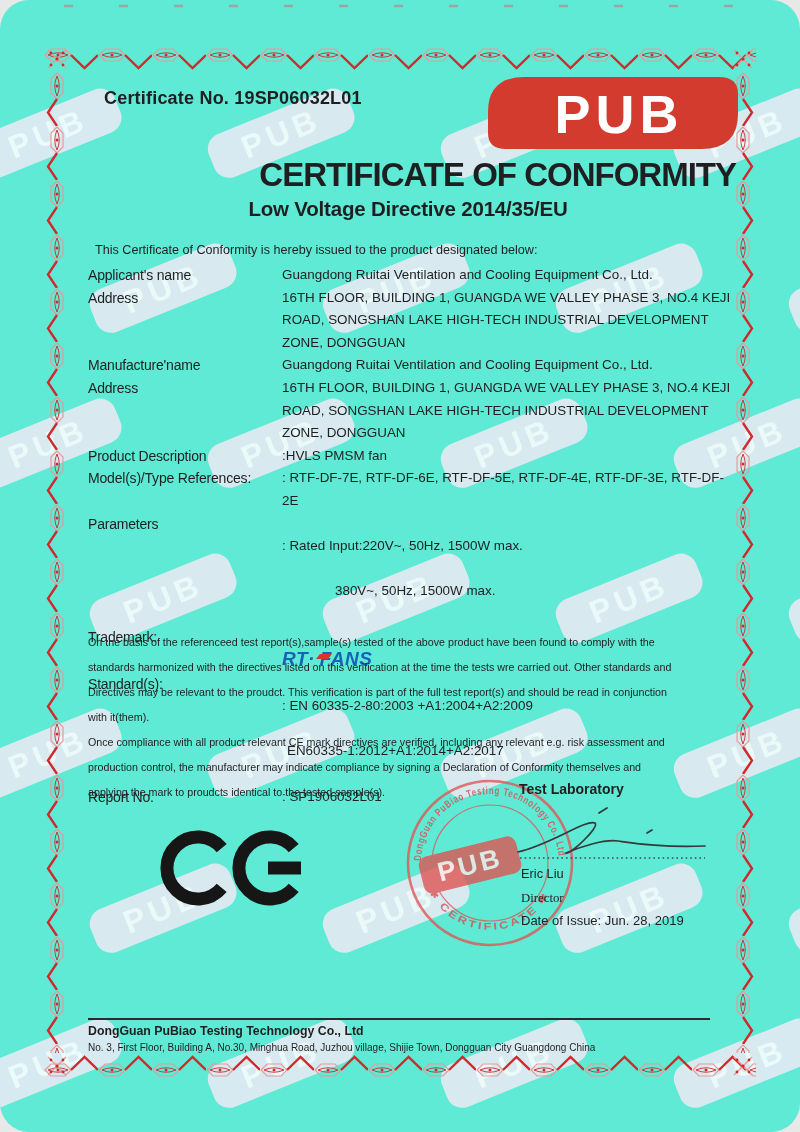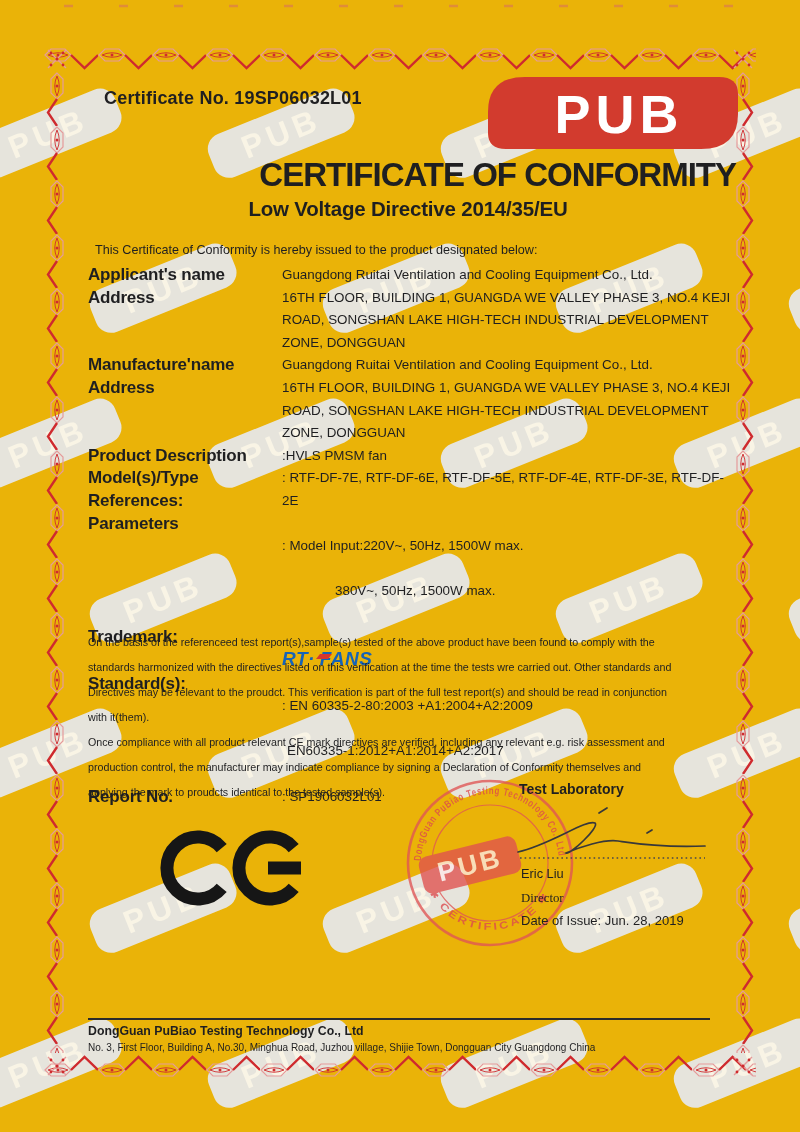--- a/index.html
+++ b/index.html
@@ -1,36 +1,36 @@
 <!DOCTYPE html>
 <html><head>
 <meta charset="utf-8">
 <style>
   html,body{margin:0;padding:0;background:#e8e8e8;}
-  .page{position:relative;width:800px;height:1132px;background:#eab308;overflow:hidden;
-        font-family:"Liberation Sans",sans-serif;color:#1f1f21;}
+  .page{position:relative;width:800px;height:1132px;background:#5eead4;overflow:hidden;
+        font-family:"Liberation Sans",sans-serif;color:#1f1f21;border-radius:29px;}
   .abs{position:absolute;}
   svg{display:block;}
 
   
   .wm-layer{position:absolute;left:0;top:0;z-index:1;opacity:.9;}
   .border-layer{position:absolute;left:0;top:0;z-index:2;}
   .content{position:absolute;left:0;top:0;width:800px;height:1132px;z-index:3;}
 
   .cert-no{left:104px;top:88px;font-size:18px;font-weight:bold;letter-spacing:.2px;}
   .pub-logo{left:487px;top:76px;}
 
   .title{left:80px;top:156px;width:656px;text-align:right;font-size:33px;font-weight:bold;letter-spacing:-1px;}
   .subtitle{left:80px;top:197px;width:656px;text-align:center;font-size:20.5px;font-weight:bold;letter-spacing:-.2px;}
 
   .intro{left:95px;top:243px;font-size:12.6px;}
 
   .fields{left:88px;top:264px;width:652px;}
   .frow{display:flex;}
-  .flabel{flex:0 0 194px;font-size:17px;font-weight:bold;line-height:22.6px;letter-spacing:-.2px;}
+  .flabel{flex:0 0 194px;font-size:14px;font-weight:normal;line-height:22.6px;letter-spacing:-.2px;}
   .fvalue{flex:1;font-size:13.4px;line-height:22.6px;white-space:pre-line;}
   .indent2{margin-left:53px;}
 
   .tm{display:inline-block;line-height:22.6px;}
   .tm .tmtxt{font-style:italic;font-weight:bold;color:#1563b8;font-size:19px;letter-spacing:.5px;}
   .tm-acc{display:inline-block;width:12px;height:5px;background:#d9352c;transform:skewX(-38deg);
           margin:0 -10px 10px 3px;vertical-align:middle;}
 
   .bodytext{left:88px;top:630px;width:648px;font-size:10.7px;line-height:25px;}
   .bodytext p{margin:0;white-space:pre-line;}
@@ -178,21 +178,21 @@
         <div class="flabel">Product Description</div>
         <div class="fvalue">:HVLS PMSM fan</div>
       </div>
       <div class="frow">
         <div class="flabel">Model(s)/Type References:</div>
         <div class="fvalue">: RTF-DF-7E, RTF-DF-6E, RTF-DF-5E, RTF-DF-4E, RTF-DF-3E, RTF-DF-2E</div>
       </div>
       <div class="frow">
         <div class="flabel">Parameters</div>
         <div class="fvalue">
-          <div>: Model Input:220V~, 50Hz, 1500W max.</div>
+          <div>: Rated Input:220V~, 50Hz, 1500W max.</div>
           <div class="indent2">380V~, 50Hz, 1500W max.</div>
         </div>
       </div>
       <div class="frow">
         <div class="flabel">Trademark:</div>
         <div class="fvalue">
           <span class="tm"><span class="tmtxt">RT·</span><span class="tm-acc"></span><span class="tmtxt">FANS</span></span>
         </div>
       </div>
       <div class="frow">

